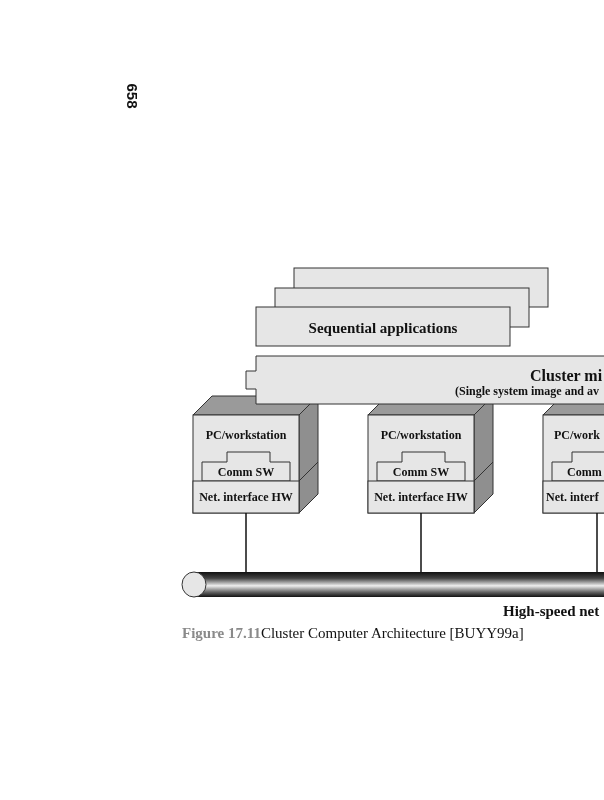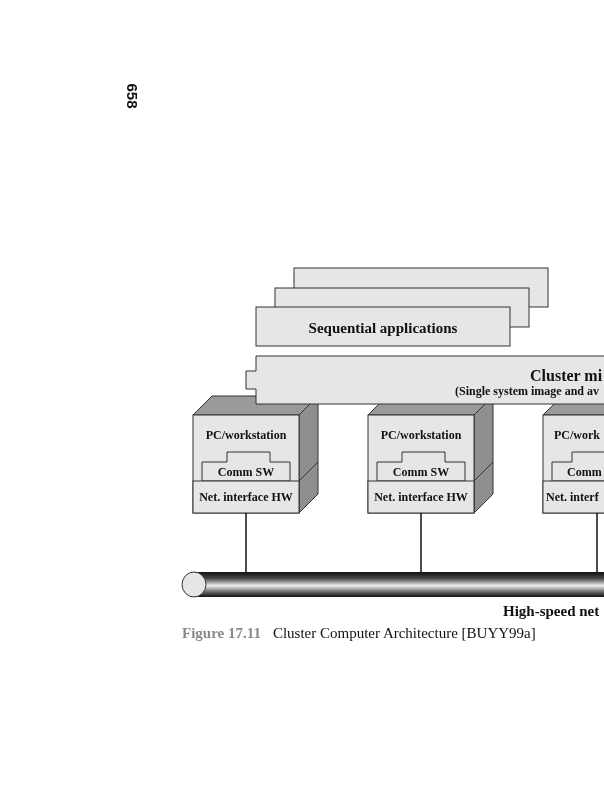--- a/index.html
+++ b/index.html
@@ -1,20 +1,20 @@
 <!DOCTYPE html>
 <html><head>
 <meta charset="utf-8">
 <style>
   html, body { margin: 0; padding: 0; background: #ffffff; }
   body { width: 604px; height: 800px; position: relative; overflow: hidden; font-family: "Liberation Serif", serif; }
   #page-number { position: absolute; left: 114px; top: 84px; width: 30px; height: 24px; font-family: "Liberation Sans", sans-serif; font-weight: bold; font-size: 15px; color: #111; transform: rotate(90deg); transform-origin: center; text-align: center; }
   svg#diagram { position: absolute; left: 0; top: 0; }
   .caption { position: absolute; left: 182px; top: 625px; font-size: 15px; white-space: nowrap; color: #111; }
-  .caption .fig { color: #8a8a8a; font-weight: bold; margin-right: 12px; }
+  .caption .fig { color: #8a8a8a; font-weight: bold; margin-right: 0; }
   text { font-family: "Liberation Serif", serif; font-weight: bold; fill: #111; }
 </style>
 </head>
 <body>
 
 <div id="page-number">658</div>
 
 <svg id="diagram" width="604" height="800">
   <defs>
     <linearGradient id="cable" x1="0" y1="0" x2="0" y2="1">

